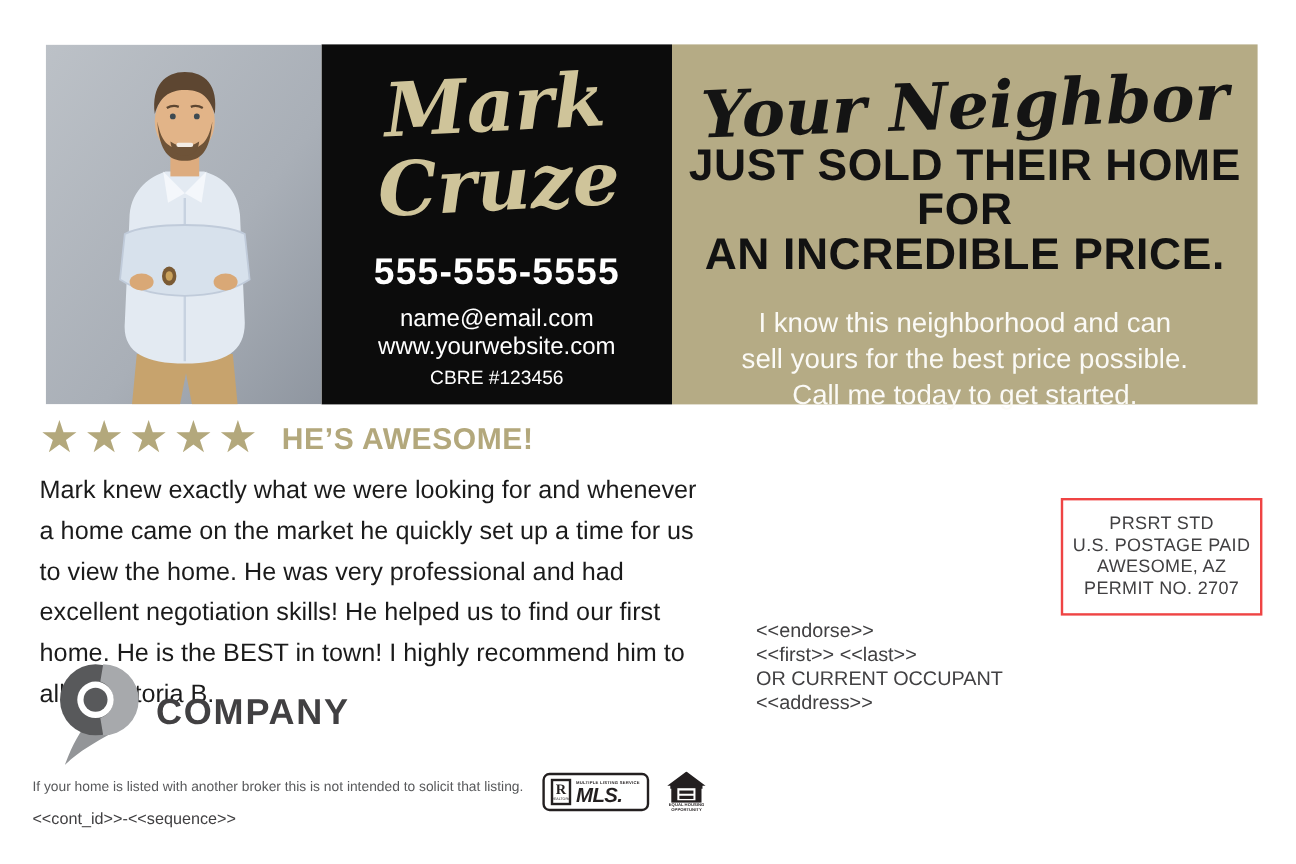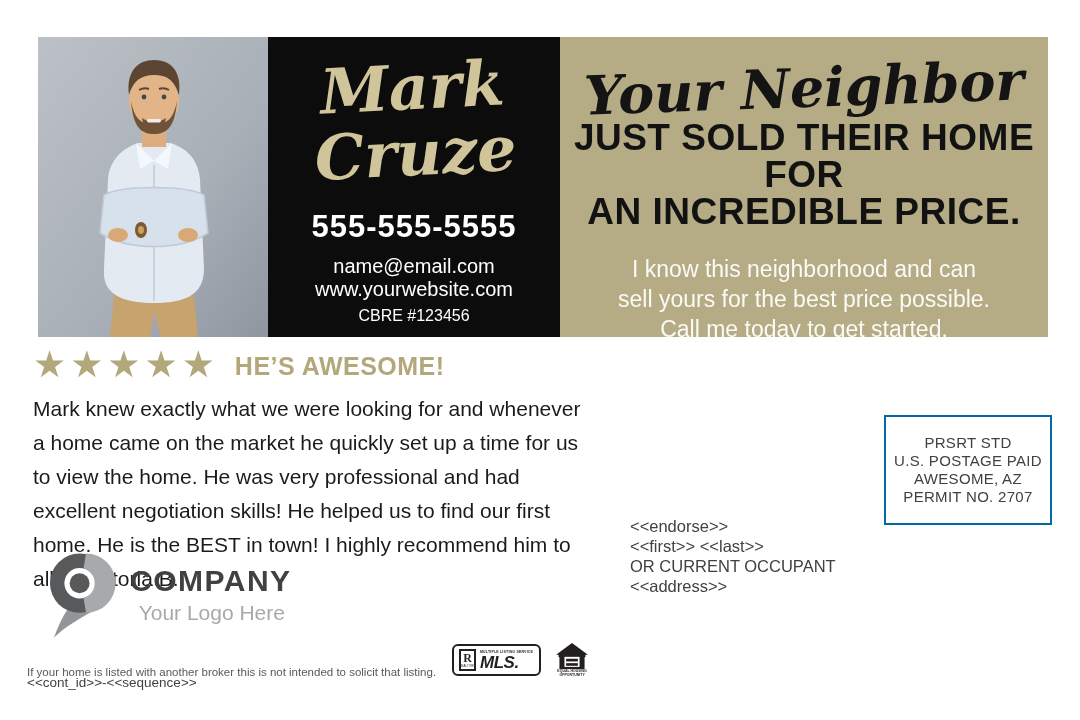--- a/index.html
+++ b/index.html
@@ -27,35 +27,35 @@
   .pitch-body { color:#fbfaf6; font-size:23px; line-height:30px; margin-top:24px; }
 
   
   .review-row { position:absolute; left:33px; top:346px; display:flex; align-items:center; }
   .stars { color:#b3a87c; font-size:37px; line-height:37px; letter-spacing:4px; }
   .review-heading { color:#b3a87c; font-size:25px; font-weight:800; letter-spacing:.5px; margin-left:16px; padding-top:4px; }
   .testimonial { position:absolute; left:33px; top:392px; width:562px; color:#1b1b1b;
                  font-size:21px; line-height:34px; }
 
   
-  .postage { position:absolute; left:884px; top:415px; width:168px; height:110px;
-             border:2px solid #0369a1; display:flex; flex-direction:column; justify-content:center;
+  .postage { position:absolute; left:884px; top:415px; width:168px; height:98px;
+             border:2px solid #ef4444; display:flex; flex-direction:column; justify-content:center;
              text-align:center; color:#414042; font-size:15px; line-height:18px; letter-spacing:.3px; }
 
   
   .address { position:absolute; left:630px; top:516px; color:#414042; font-size:16.5px; line-height:20px; }
 
   
   .logo-block { position:absolute; left:38px; top:548px; display:flex; align-items:center; }
   .logo-text { margin-left:12px;text-align:center; }
   .logo-name { color:#414042; font-size:30px; font-weight:800; letter-spacing:1.5px; }
   .logo-tag  { color:#a7a9ac; font-size:21px; margin-top:3px; margin-left:2px; }
 
   
-  .disclaimer { position:absolute; left:27px; top:666px; color:#58595b; font-size:11.5px; }
+  .disclaimer { position:absolute; left:27px; top:650px; color:#58595b; font-size:11.5px; }
   .tracking   { position:absolute; left:27px; top:675px; color:#414042; font-size:13.5px; }
 
   .badges { position:absolute; left:452px; top:643px; display:flex; align-items:center; }
   .mls-box { border:2px solid #231f20; border-radius:6px; padding:3px 6px 3px 5px;
              display:flex; align-items:flex-end; background:#fff; }
   .realtor-emblem { border:2px solid #231f20; width:17px; height:22px; display:flex; flex-direction:column;
                     align-items:center; justify-content:center; margin-right:4px; }
   .realtor-r { font-family:"Liberation Serif", serif; font-weight:bold; font-size:12px; line-height:11px; color:#231f20; }
   .realtor-sub { font-size:3px; letter-spacing:0; color:#231f20; }
   .mls-wrap { display:flex; flex-direction:column; line-height:1; }
@@ -163,21 +163,20 @@
   <div class="logo-block">
     <svg width="80" height="92" viewBox="0 0 100 115">
       <path d="M20,112 C28,90 36,76 46,66 L70,78 C52,88 34,98 20,112 Z" fill="#939598"></path>
       <circle cx="52" cy="44" r="37" fill="#58595b"></circle>
       <path d="M60,7 A37,37 0 0 1 60,81 L57,63 A20,20 0 0 0 57,25 Z" fill="#a7a9ac"></path>
       <circle cx="52" cy="44" r="19" fill="#ffffff"></circle>
       <circle cx="52" cy="44" r="12.5" fill="#58595b"></circle>
     </svg>
     <div class="logo-text">
       <div class="logo-name">COMPANY</div>
-      <div class="logo-tag">Your Logo Here</div>
     </div>
   </div>
 
   <div class="disclaimer">If your home is listed with another broker this is not intended to solicit that listing.</div>
 
   <div class="badges">
     <div class="mls-box">
       <div class="realtor-emblem">
         <div class="realtor-r">R</div>
         <div class="realtor-sub">REALTOR®</div>

